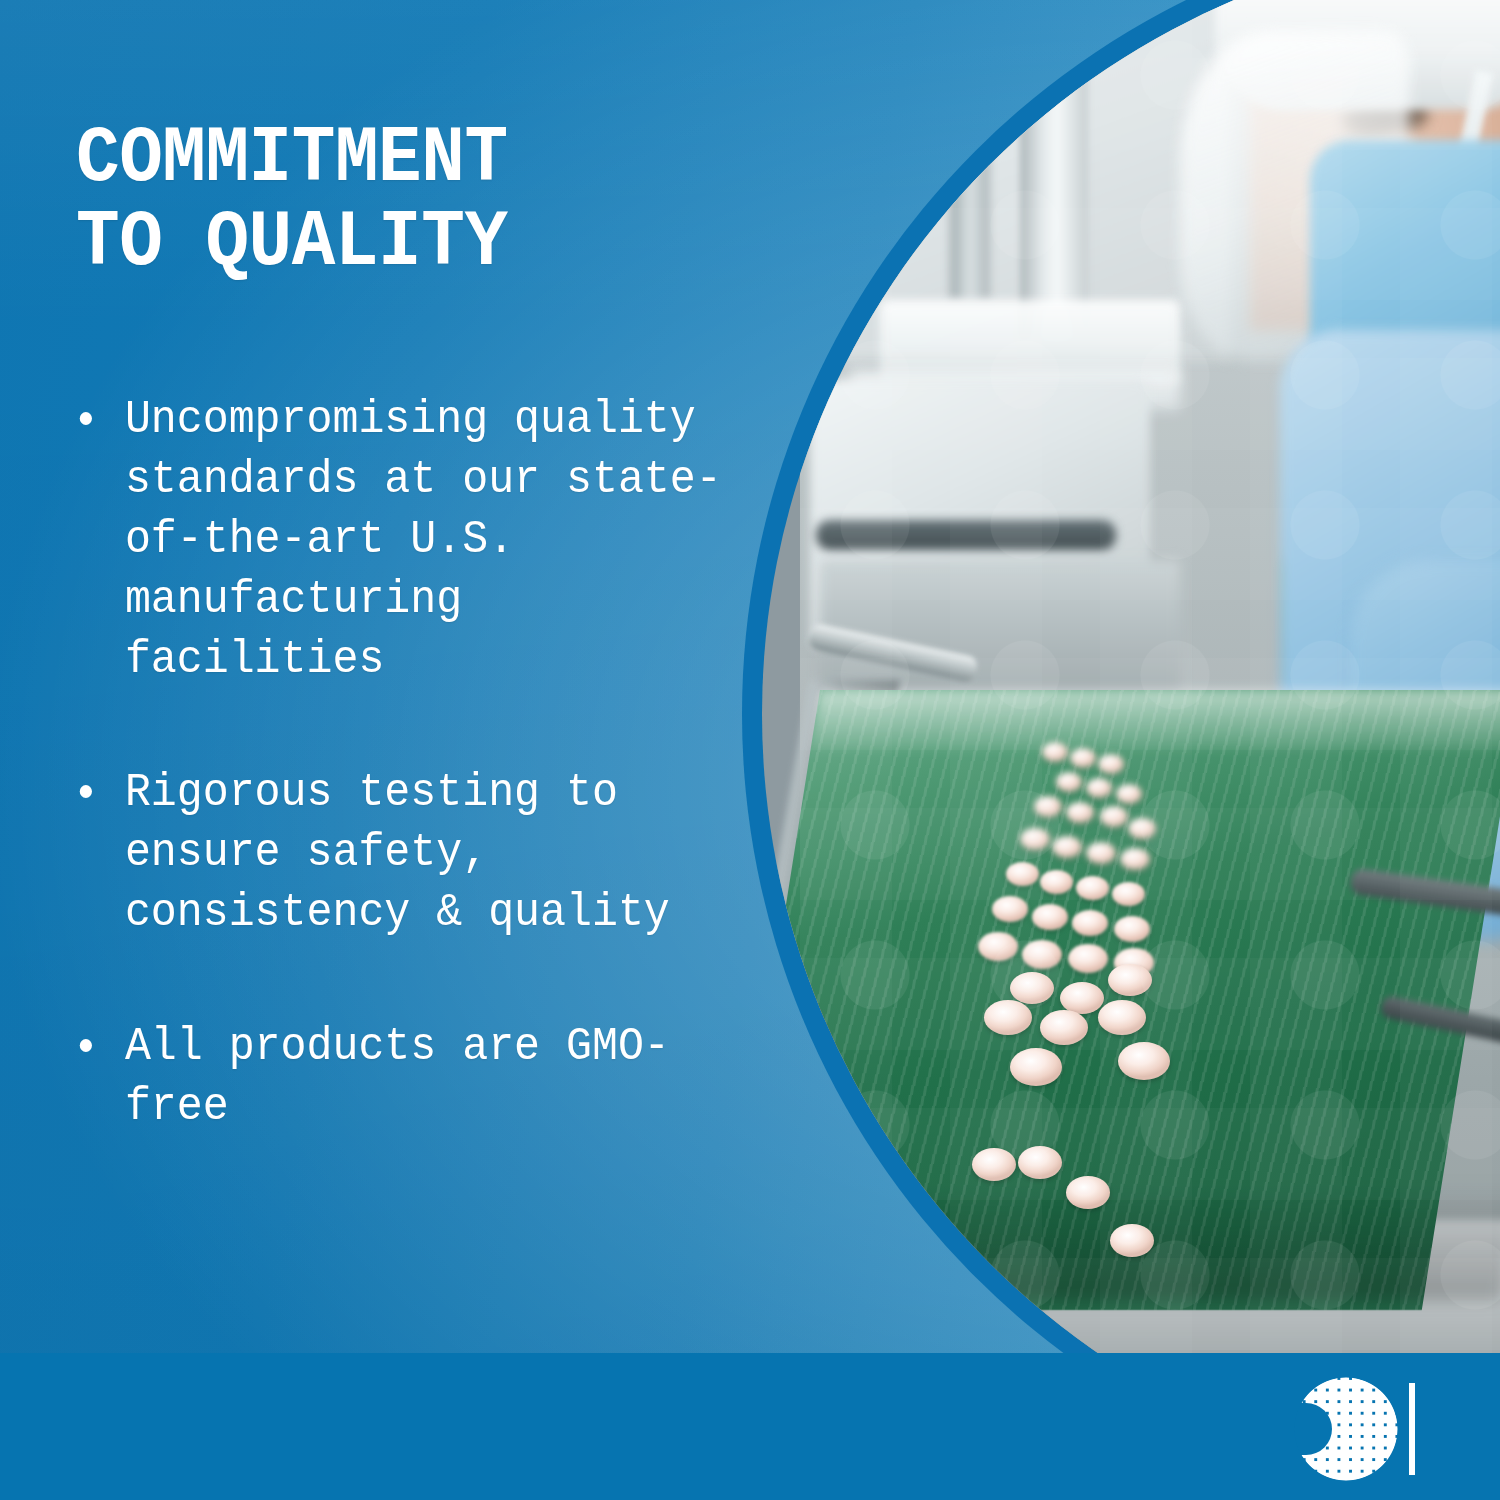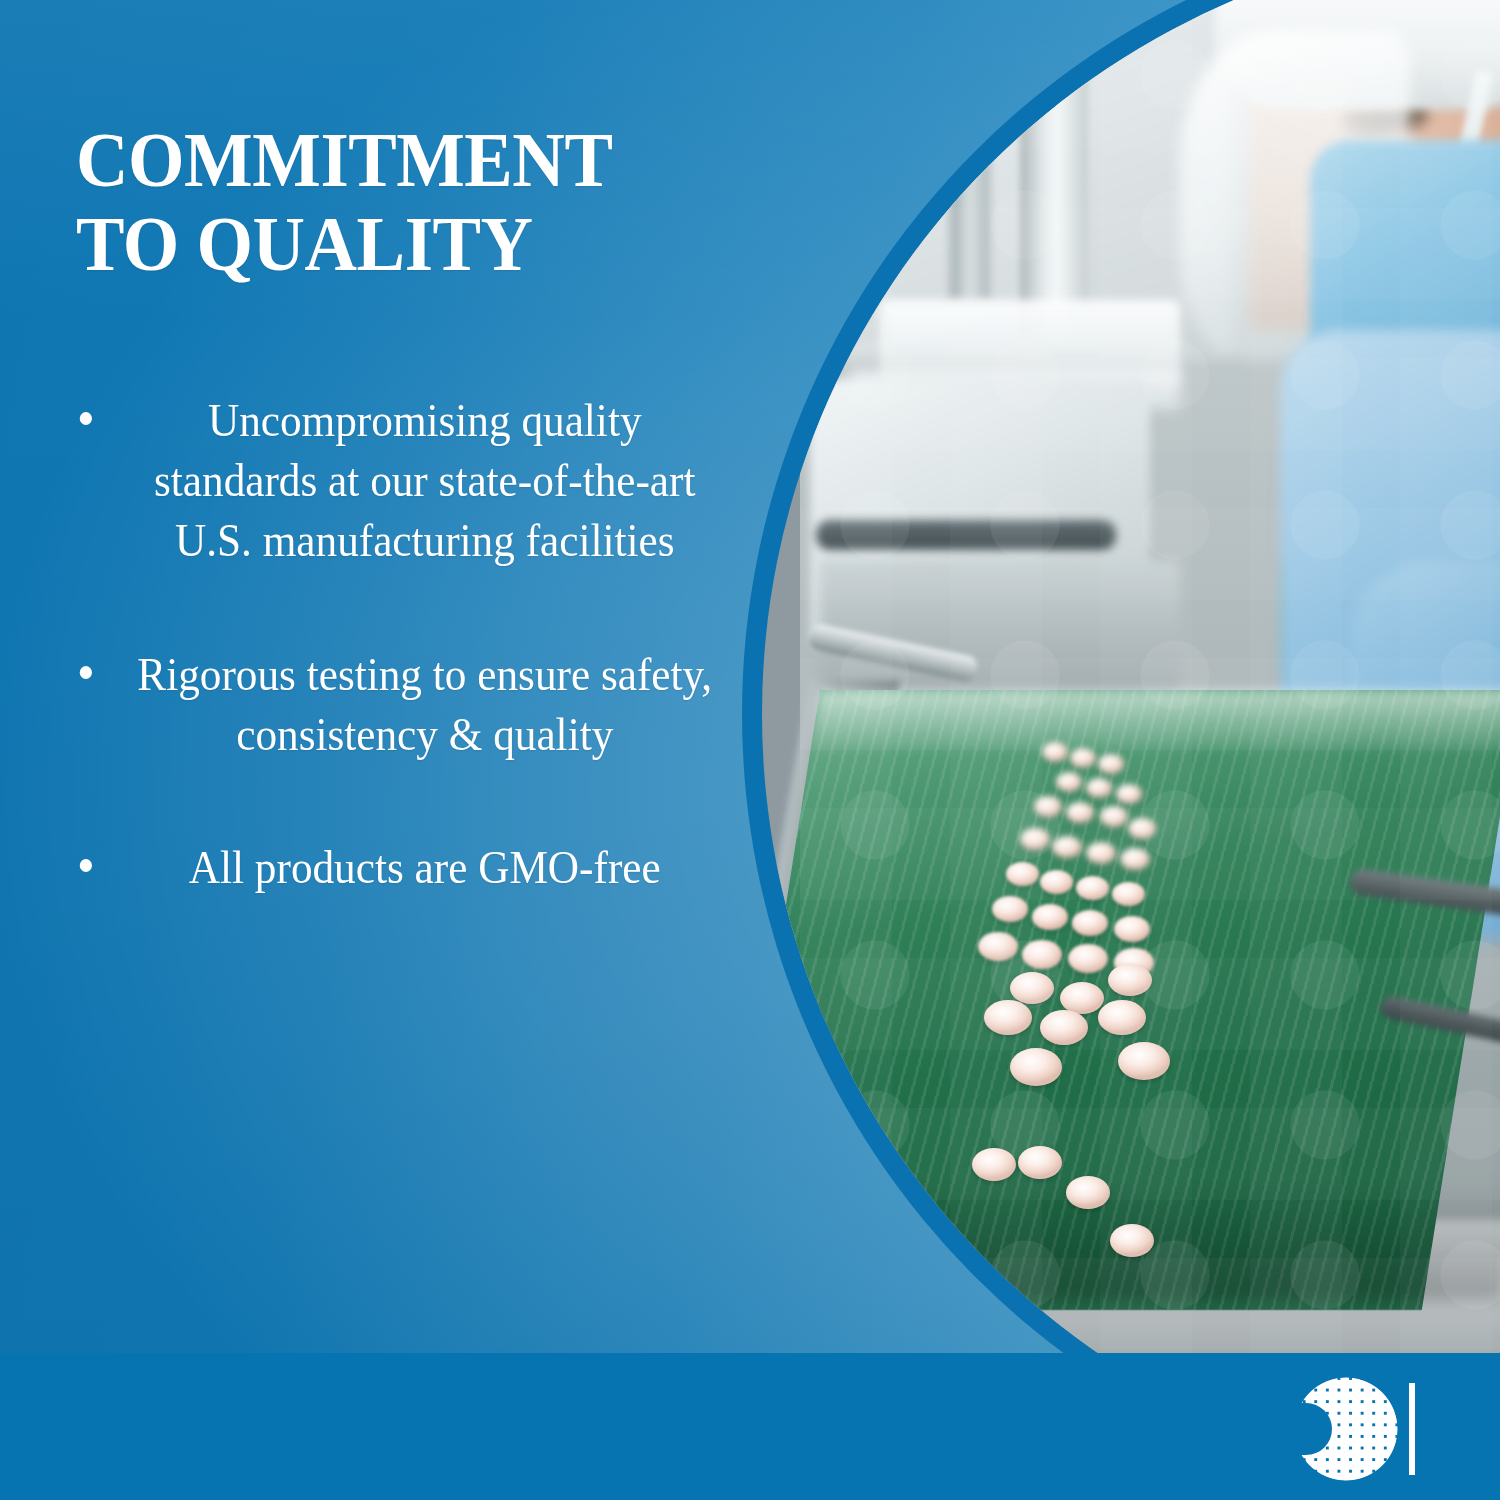--- a/index.html
+++ b/index.html
@@ -3,21 +3,21 @@
 <meta charset="utf-8">
 <title>Commitment to Quality</title>
 <style>
   html,body{margin:0;padding:0;background:#ffffff;}
   *{box-sizing:border-box;}
 
   .canvas{
     position:relative;
     width:1500px;height:1500px;
     overflow:hidden;
-    font-family:Liberation Serif, serif;
+    font-family:Liberation Mono, monospace;
     background:#1179b5;
   }
 
   
   .bg-panel{
     position:absolute;inset:0;
     background:
       radial-gradient(120% 95% at 78% 52%, rgba(255,255,255,.30) 0%, rgba(255,255,255,.14) 38%, rgba(255,255,255,0) 66%),
       linear-gradient(100deg, #0f76b2 0%, #1179b5 28%, #1a80ba 52%, #2a8cc2 72%, #3d99cb 88%, #4aa2d1 100%);
   }
@@ -268,21 +268,20 @@
     font-size:79px;
     line-height:1.06;
     letter-spacing:-0.5px;
     transform:scaleX(.92);
     transform-origin:left top;
     text-shadow:0 1px 2px rgba(0,0,0,.10);
   }
   .bullets{
     margin:0;padding:0;list-style:none;
     margin-top:106px;
-    text-align:center;
   }
   .bullet{
     position:relative;
     padding-left:52px;
     margin-bottom:74px;
     color:#ffffff;
     font-size:46px;
     line-height:1.30;
     font-weight:400;
     transform:scaleX(.94);

